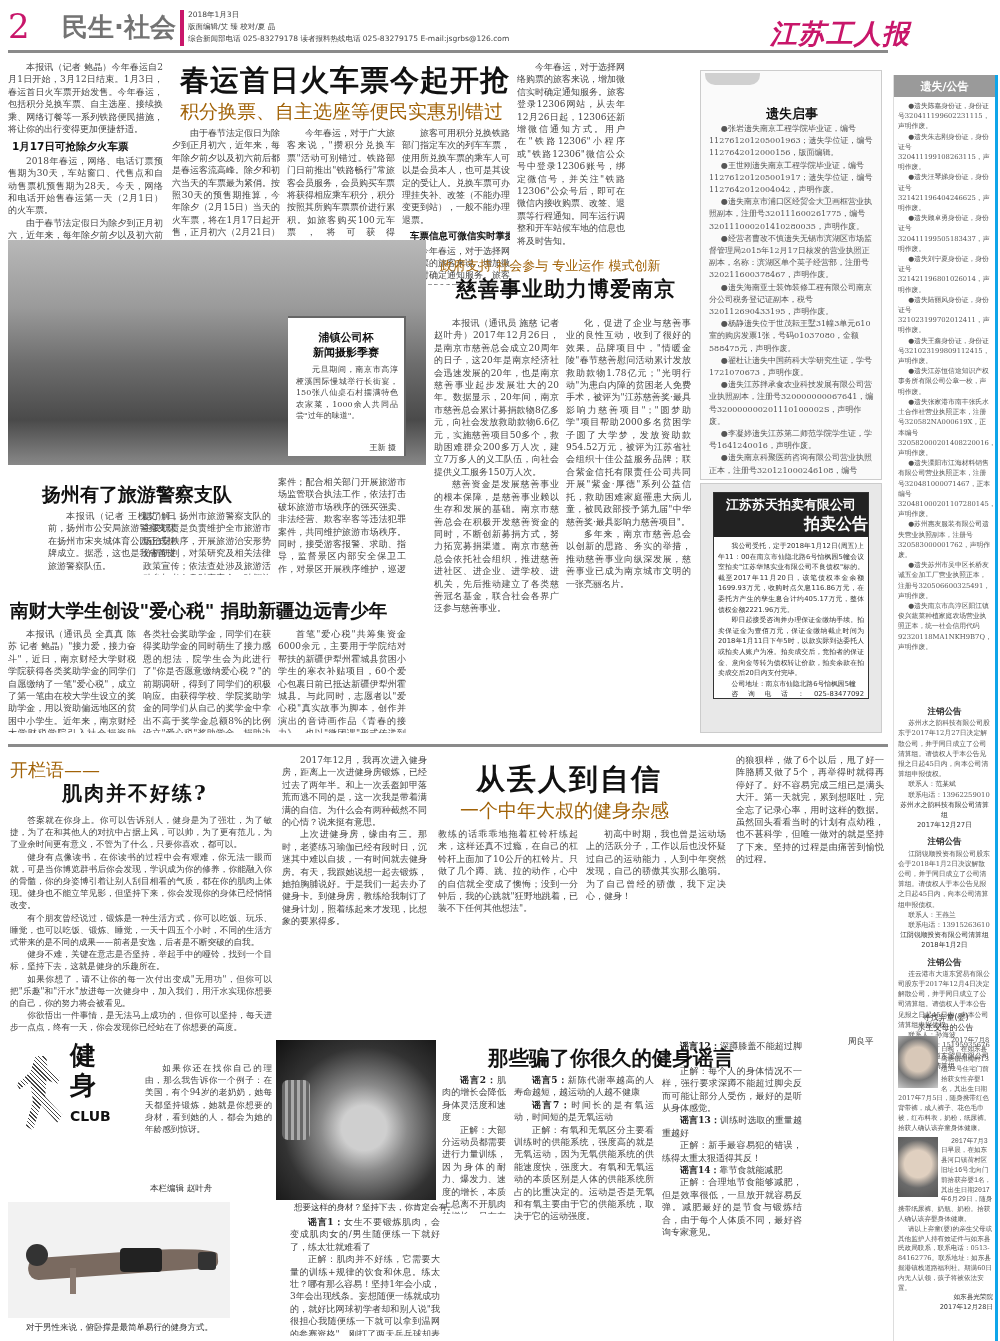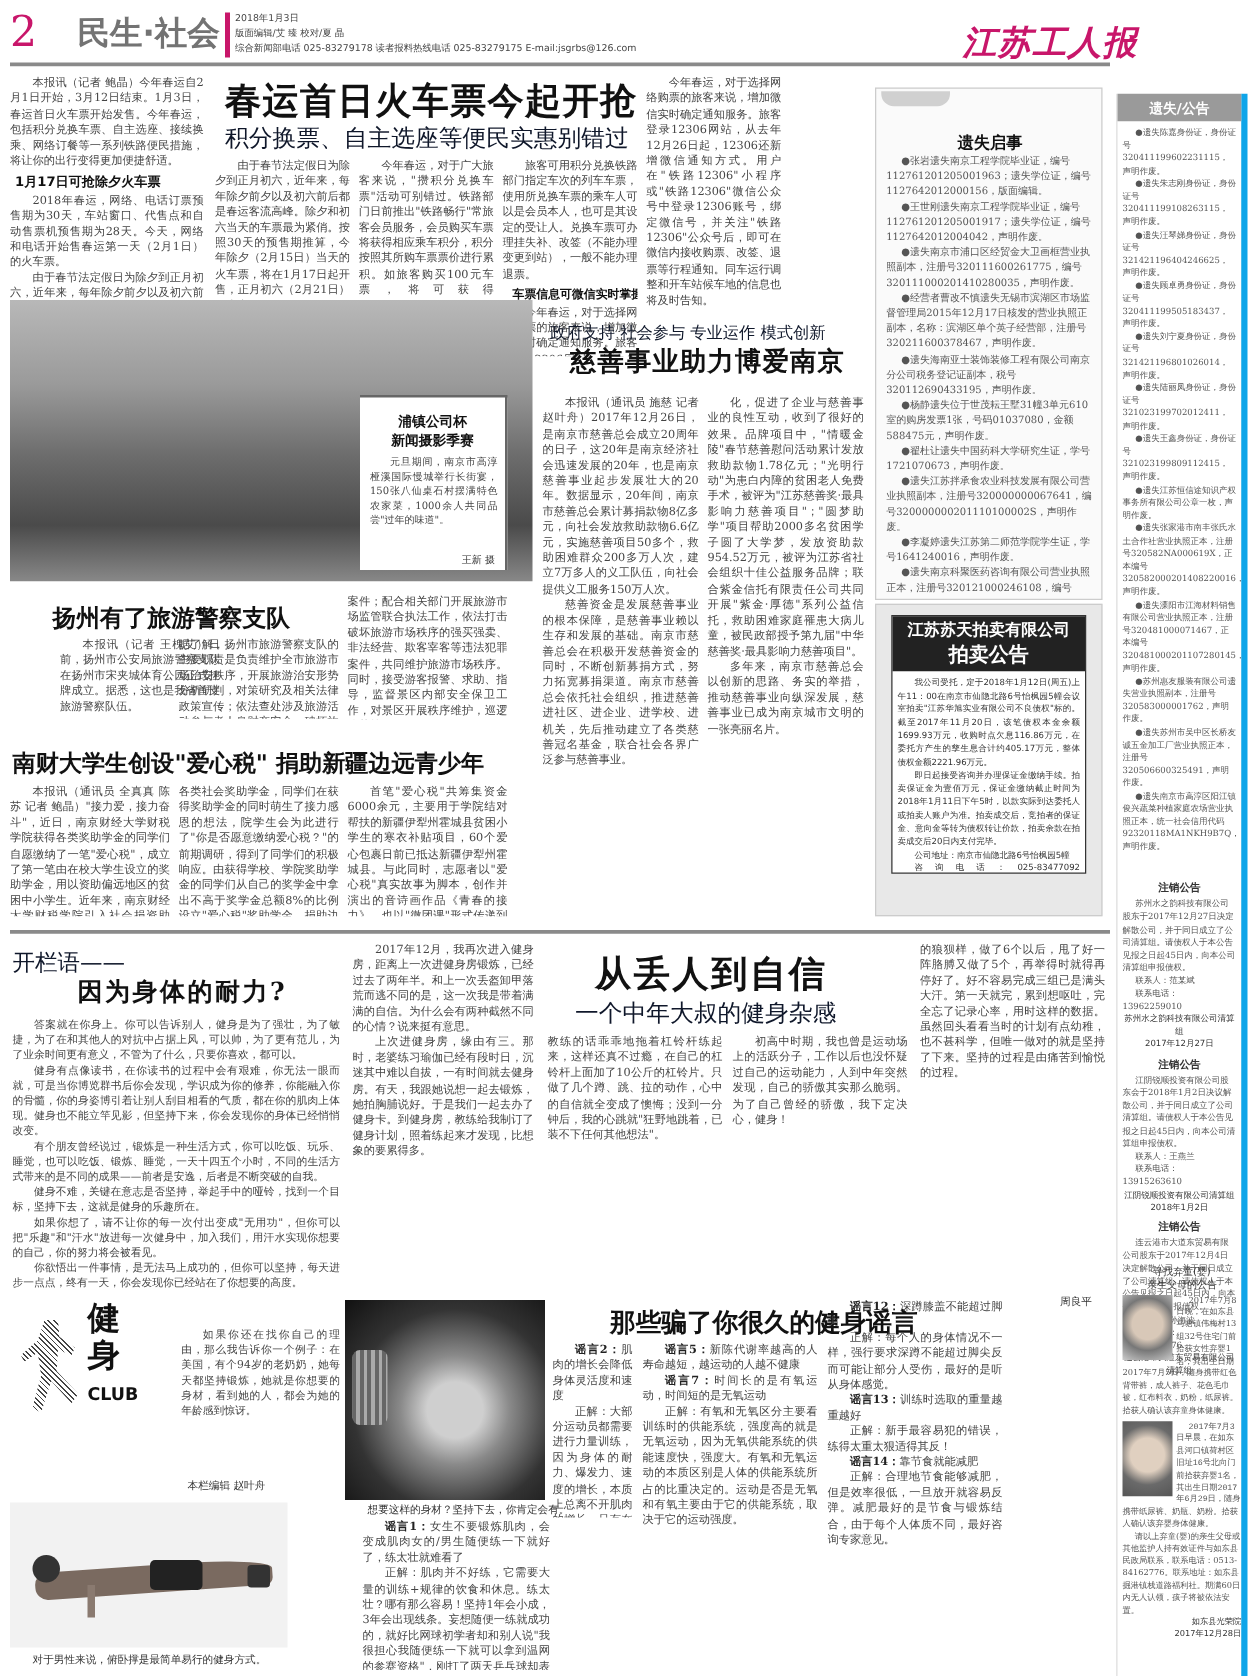--- a/index.html
+++ b/index.html
@@ -3,21 +3,21 @@
 <meta charset="utf-8">
 <style>
 *{box-sizing:border-box;margin:0;padding:0}
 html,body{width:1000px;height:1341px;background:#fff;overflow:hidden}
 body{position:relative;font-family:"DejaVu Sans",sans-serif;color:#222}
 .abs{position:absolute}
 .txt{font-family:"DejaVu Serif",serif;font-size:9px;line-height:12.4px;color:#444;text-align:justify;overflow:hidden}
 .txt p{text-indent:2em}
 .lead{font-weight:bold;color:#222}
 .hbig{font-family:"DejaVu Sans",sans-serif;font-weight:bold;color:#111;white-space:nowrap}
-.hsub{font-family:"DejaVu Sans",sans-serif;color:#0f172a;white-space:nowrap}
+.hsub{font-family:"DejaVu Sans",sans-serif;color:#a16207;white-space:nowrap}
 .rule{background:#888}
 .noticecol{font-family:"DejaVu Serif",serif;font-size:7.6px;line-height:11.4px;color:#555;overflow:hidden}
 .noticecol p{text-indent:1.5em}
 .photo{background:linear-gradient(135deg,#8a8a8a,#5a5a5a 40%,#9a9a9a 70%,#444)}
 .caption{font-family:"DejaVu Serif",serif;font-size:9px;color:#333}
 </style>
 </head>
 <body>
 
 <div class="abs" style="left:0;top:0;width:1000px;height:60px;">
@@ -74,32 +74,32 @@
     <p>●李凝婷遗失江苏第二师范学院学生证，学号1641240016，声明作废。</p>
     <p>●遗失南京科聚医药咨询有限公司营业执照正本，注册号320121000246108，编号320121000201301070143S，声明作废。</p>
 
   </div>
 </div>
 
 <div class="abs" style="left:700px;top:483px;width:182px;height:250px;background:#e8e8e8;border:1px solid #ccc;">
   <div class="abs" style="left:12px;top:8px;width:156px;height:207px;background:#fff;border:1px solid #333;">
     <div style="background:#222;height:44px;padding-top:3px;">
       <div class="hbig" style="color:#fff;text-align:center;font-size:13px;line-height:18px;">江苏苏天拍卖有限公司</div>
-      <div class="hbig" style="color:#fff;text-align:center;font-size:16px;line-height:20px;">拍卖公告</div>
+      <div class="hbig" style="color:#fff;text-align:right;font-size:16px;line-height:20px;">拍卖公告</div>
     </div>
     <div class="txt" style="padding:4px 4px 0 4px;font-family:'DejaVu Sans',sans-serif;font-size:6.8px;line-height:10.6px;color:#333;height:160px;">
       <p>我公司受托，定于2018年1月12日(周五)上午11：00在南京市仙隐北路6号怡枫园5幢会议室拍卖"江苏华旭实业有限公司不良债权"标的。截至2017年11月20日，该笔债权本金余额1699.93万元，收购时点欠息116.86万元，在委托方产生的孳生息合计约405.17万元，整体债权金额2221.96万元。</p>
       <p>即日起接受咨询并办理保证金缴纳手续。拍卖保证金为壹佰万元，保证金缴纳截止时间为2018年1月11日下午5时，以款实际到达委托人或拍卖人账户为准。拍卖成交后，竞拍者的保证金、意向金等转为债权转让价款，拍卖余款在拍卖成交后20日内支付完毕。</p>
       <p>公司地址：南京市仙隐北路6号怡枫园5幢</p>
       <p>咨询电话：025-83477092    13505141430</p>
     </div>
   </div>
 </div>
 
-<div class="abs" style="left:893px;top:75px;width:105px;height:1266px;border-left:1px solid #ddd;border-right:5px solid #0ea5e9;">
+<div class="abs" style="left:893px;top:75px;width:105px;height:1266px;border-left:1px solid #ddd;border-right:3px solid #0ea5e9;">
   <div style="background:#9a9a9a;height:22px;text-align:center;">
     <span class="hbig" style="color:#fff;font-size:11px;line-height:22px;">遗失/公告</span>
   </div>
   <div class="noticecol" style="padding:4px 4px 0 4px;height:605px;font-size:6.8px;line-height:10.2px;">
     <p>●遗失陈嘉身份证，身份证号320411199602231115，声明作废。</p>
     <p>●遗失朱志刚身份证，身份证号320411199108263115，声明作废。</p>
     <p>●遗失汪琴娣身份证，身份证号321421196404246625，声明作废。</p>
     <p>●遗失顾卓勇身份证，身份证号320411199505183437，声明作废。</p>
     <p>●遗失刘宁夏身份证，身份证号321421196801026014，声明作废。</p>
     <p>●遗失陆丽凤身份证，身份证号321023199702012411，声明作废。</p>
@@ -192,21 +192,21 @@
   </div>
   <div class="abs txt" style="left:278px;top:36px;width:128px;height:105px;">
     <p>首笔"爱心税"共筹集资金6000余元，主要用于学院结对帮扶的新疆伊犁州霍城县贫困小学生的寒衣补贴项目，60个爱心包裹日前已抵达新疆伊犁州霍城县。与此同时，志愿者以"爱心税"真实故事为脚本，创作并演出的音诗画作品《青春的接力》，也以"微团课"形式传递到新疆，与祖国边疆青少年共享。</p>
   </div>
 </div>
 
 <div class="abs rule" style="left:8px;top:744px;width:880px;height:3px;background:#8a8a8a;"></div>
 
 <div class="abs" style="left:0;top:750px;width:275px;height:590px;">
   <div class="abs hsub" style="left:10px;top:8px;font-size:18px;">开栏语——</div>
-  <div class="abs" style="left:62px;top:30px;font-family:'DejaVu Serif',serif;font-size:20px;font-weight:bold;color:#111;white-space:nowrap;letter-spacing:2px;">因为身体的耐力?</div>
+  <div class="abs" style="left:62px;top:30px;font-family:'DejaVu Serif',serif;font-size:20px;font-weight:bold;color:#111;white-space:nowrap;letter-spacing:2px;">肌肉并不好练?</div>
   <div class="abs txt" style="left:10px;top:64px;width:262px;height:248px;font-size:8.6px;line-height:12.2px;">
     <p>答案就在你身上。你可以告诉别人，健身是为了强壮，为了敏捷，为了在和其他人的对抗中占据上风，可以帅，为了更有范儿，为了业余时间更有意义，不管为了什么，只要你喜欢，都可以。</p>
     <p>健身有点像读书，在你读书的过程中会有艰难，你无法一眼而就，可是当你博览群书后你会发现，学识成为你的修养，你能融入你的骨髓，你的身姿博引着让别人刮目相看的气质，都在你的肌肉上体现。健身也不能立竿见影，但坚持下来，你会发现你的身体已经悄悄改变。</p>
     <p>有个朋友曾经说过，锻炼是一种生活方式，你可以吃饭、玩乐、睡觉，也可以吃饭、锻炼、睡觉，一天十四五个小时，不同的生活方式带来的是不同的成果——前者是安逸，后者是不断突破的自我。</p>
     <p>健身不难，关键在意志是否坚持，举起手中的哑铃，找到一个目标，坚持下去，这就是健身的乐趣所在。</p>
     <p>如果你想了，请不让你的每一次付出变成"无用功"，但你可以把"乐趣"和"汗水"放进每一次健身中，加入我们，用汗水实现你想要的自己，你的努力将会被看见。</p>
     <p>你欲悟出一件事情，是无法马上成功的，但你可以坚持，每天进步一点点，终有一天，你会发现你已经站在了你想要的高度。</p>
   </div>
   <div class="abs" style="left:8px;top:270px;width:130px;height:150px;">
     <div class="abs" style="left:6px;top:36px;width:54px;height:74px;background:

